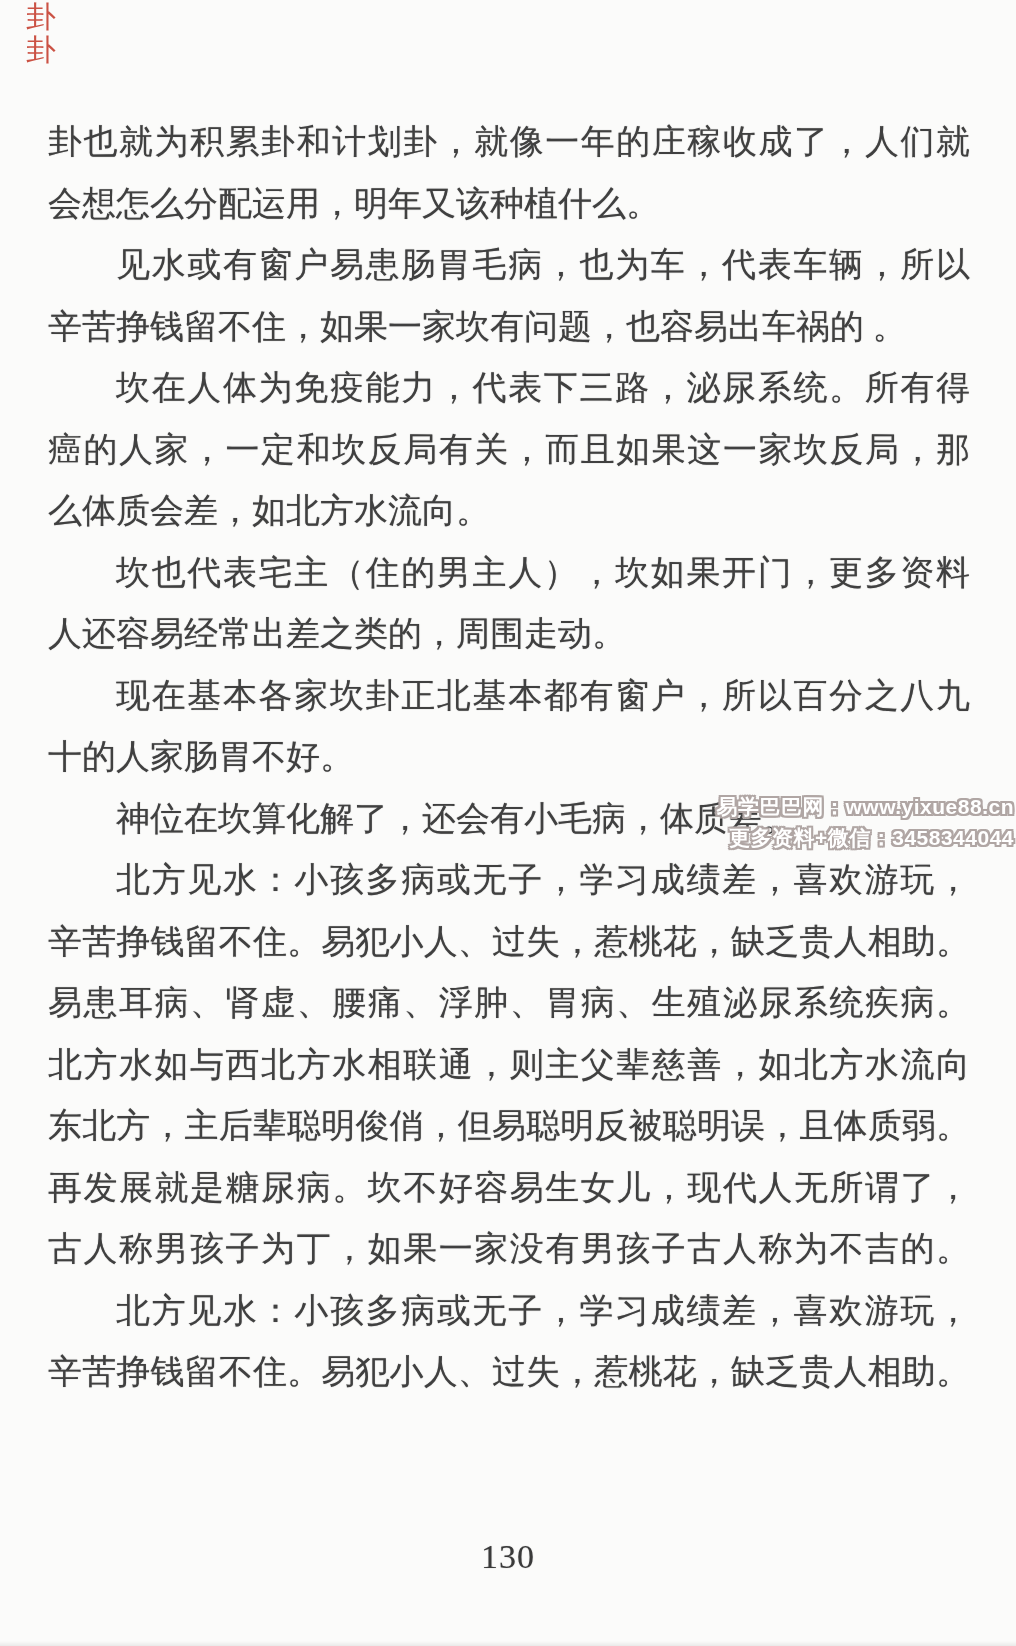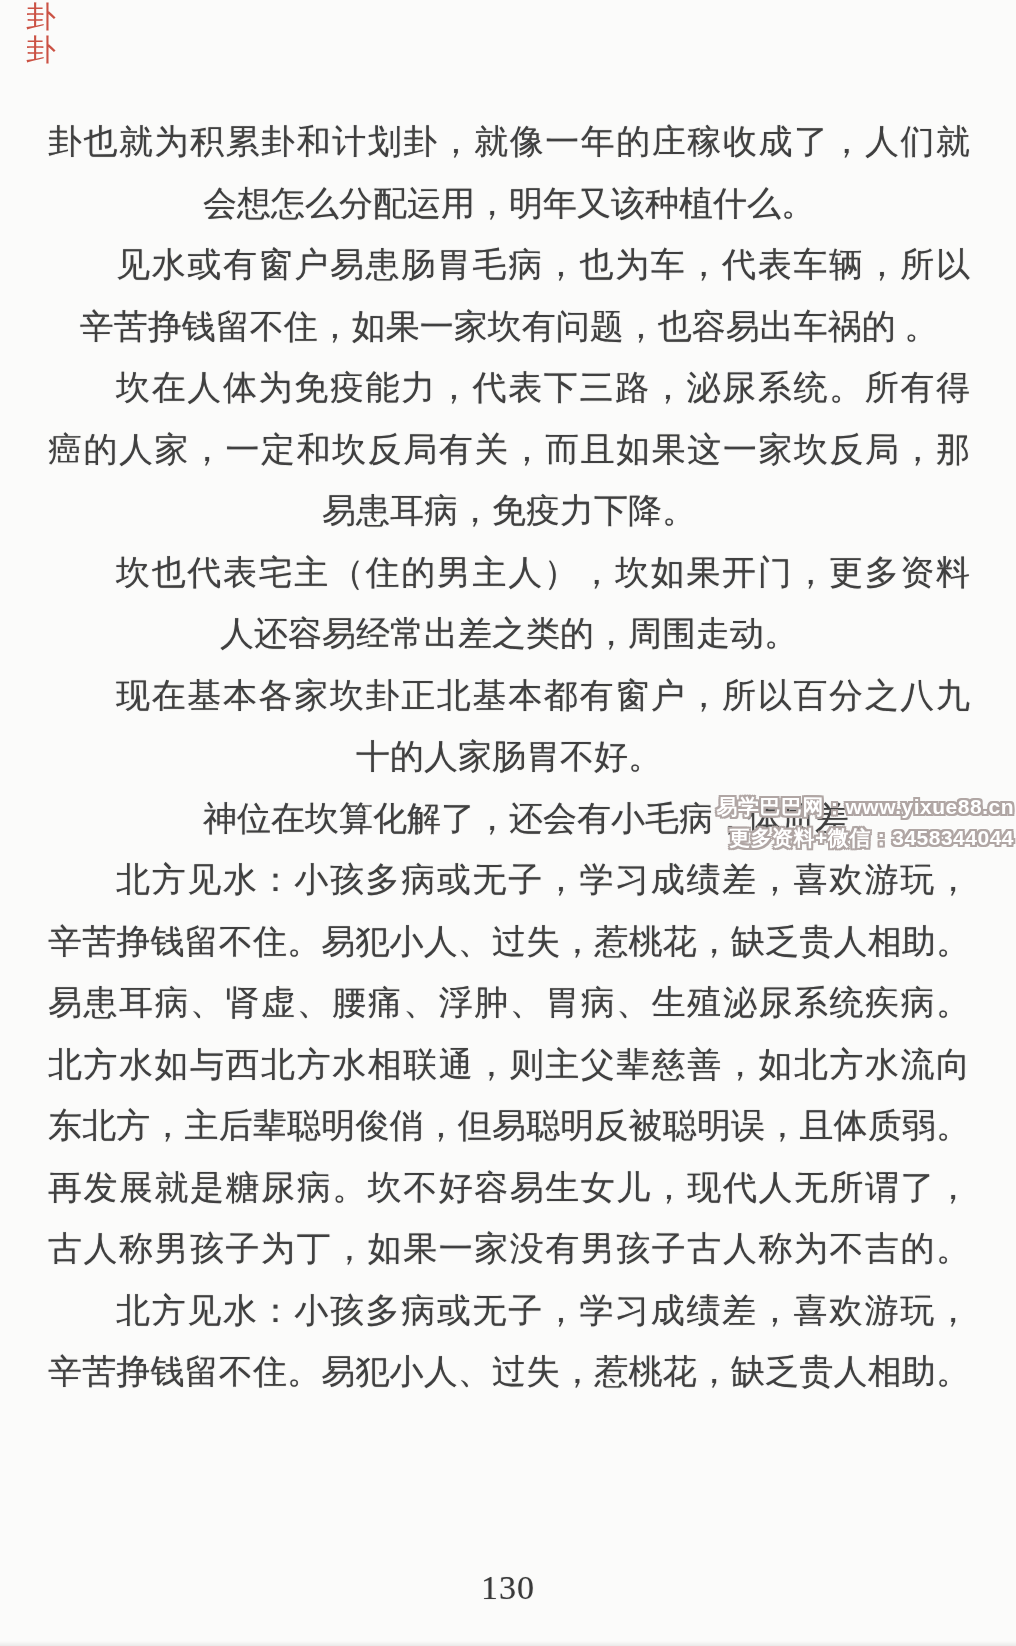--- a/index.html
+++ b/index.html
@@ -46,21 +46,21 @@
     top: 111px;
     width: 922px;
     color: #404040;
     font-size: 34px;
     text-shadow: 0 0 1px rgba(20,20,20,0.45);
   }
   .line {
     height: 61.5px;
     line-height: 61.5px;
     white-space: normal;
-    text-align: center;
+    text-align: left;
   }
   .line.just {
     text-align: justify;
     text-align-last: justify;
     text-justify: inter-character;
   }
   .line.ind {
     padding-left: 68px;
   }
 
@@ -85,41 +85,40 @@
   .page-number {
     position: absolute;
     left: 0;
     top: 1538px;
     width: 100%;
     text-align: center;
     font-size: 34px;
     color: #3a3a3a;
     letter-spacing: 1px;
     text-shadow: 0 0 1px rgba(20,20,20,0.4);
-    margin-top: 31px;
   }
 </style>
 </head>
 <body>
 
 <div class="page">
 
   <div class="stamps">
     <span>卦</span>
     <span>卦</span>
   </div>
 
   <div class="body-text" id="body-lines">
       <div class="line just">卦也就为积累卦和计划卦，就像一年的庄稼收成了，人们就</div>
       <div class="line">会想怎么分配运用，明年又该种植什么。</div>
       <div class="line just ind">见水或有窗户易患肠胃毛病，也为车，代表车辆，所以</div>
       <div class="line">辛苦挣钱留不住，如果一家坎有问题，也容易出车祸的 。</div>
       <div class="line just ind">坎在人体为免疫能力，代表下三路，泌尿系统。所有得</div>
       <div class="line just">癌的人家，一定和坎反局有关，而且如果这一家坎反局，那</div>
-      <div class="line">易患耳病，免疫力下降。</div>
+      <div class="line">么体质会差，如北方水流向。</div>
       <div class="line just ind">坎也代表宅主（住的男主人），坎如果开门，更多资料</div>
       <div class="line">人还容易经常出差之类的，周围走动。</div>
       <div class="line just ind">现在基本各家坎卦正北基本都有窗户，所以百分之八九</div>
       <div class="line">十的人家肠胃不好。</div>
       <div class="line ind">神位在坎算化解了，还会有小毛病，体质差。</div>
       <div class="line just ind">北方见水：小孩多病或无子，学习成绩差，喜欢游玩，</div>
       <div class="line just">辛苦挣钱留不住。易犯小人、过失，惹桃花，缺乏贵人相助。</div>
       <div class="line just">易患耳病、肾虚、腰痛、浮肿、胃病、生殖泌尿系统疾病。</div>
       <div class="line just">北方水如与西北方水相联通，则主父辈慈善，如北方水流向</div>
       <div class="line just">东北方，主后辈聪明俊俏，但易聪明反被聪明误，且体质弱。</div>

